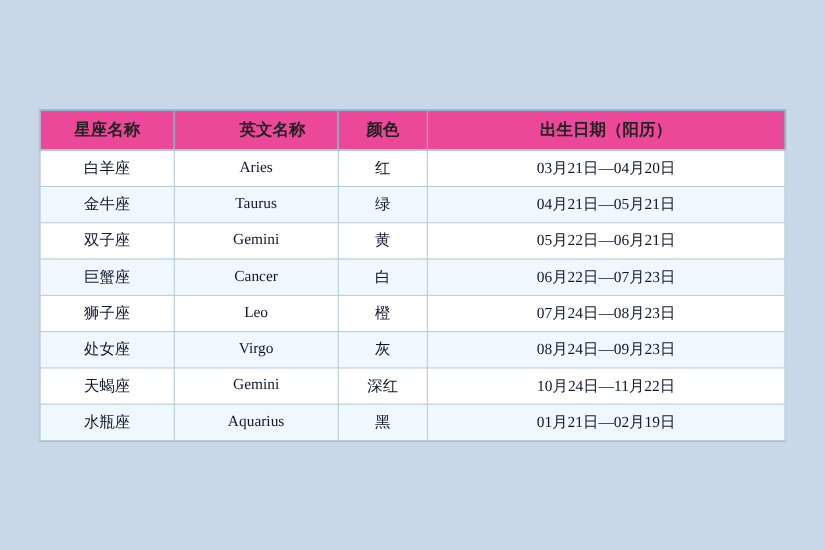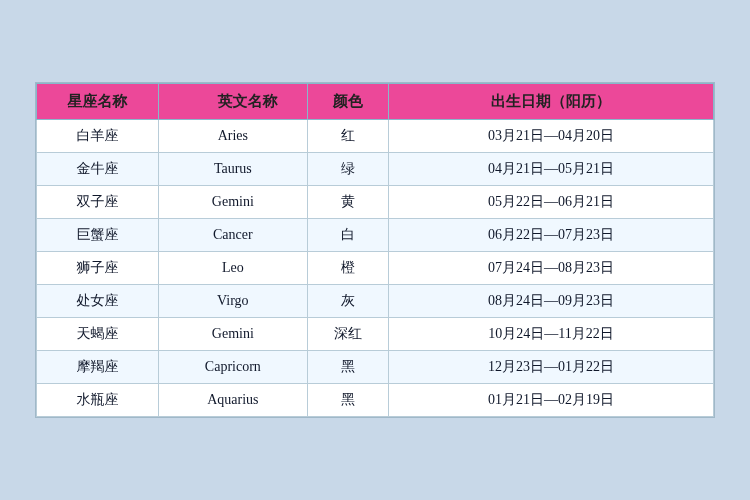--- a/index.html
+++ b/index.html
@@ -113,26 +113,20 @@
           <td>灰</td>
           <td>08月24日—09月23日</td>
         </tr>
         <tr>
           <td>天蝎座</td>
           <td>Gemini</td>
           <td>深红</td>
           <td>10月24日—11月22日</td>
         </tr>
         <tr>
-          <td>摩羯座</td>
-          <td>Capricorn</td>
-          <td>黑</td>
-          <td>12月23日—01月22日</td>
-        </tr>
-        <tr>
           <td>水瓶座</td>
           <td>Aquarius</td>
           <td>黑</td>
           <td>01月21日—02月19日</td>
         </tr>
       </tbody>
   </table>
 </div>
 
 </body></html>

